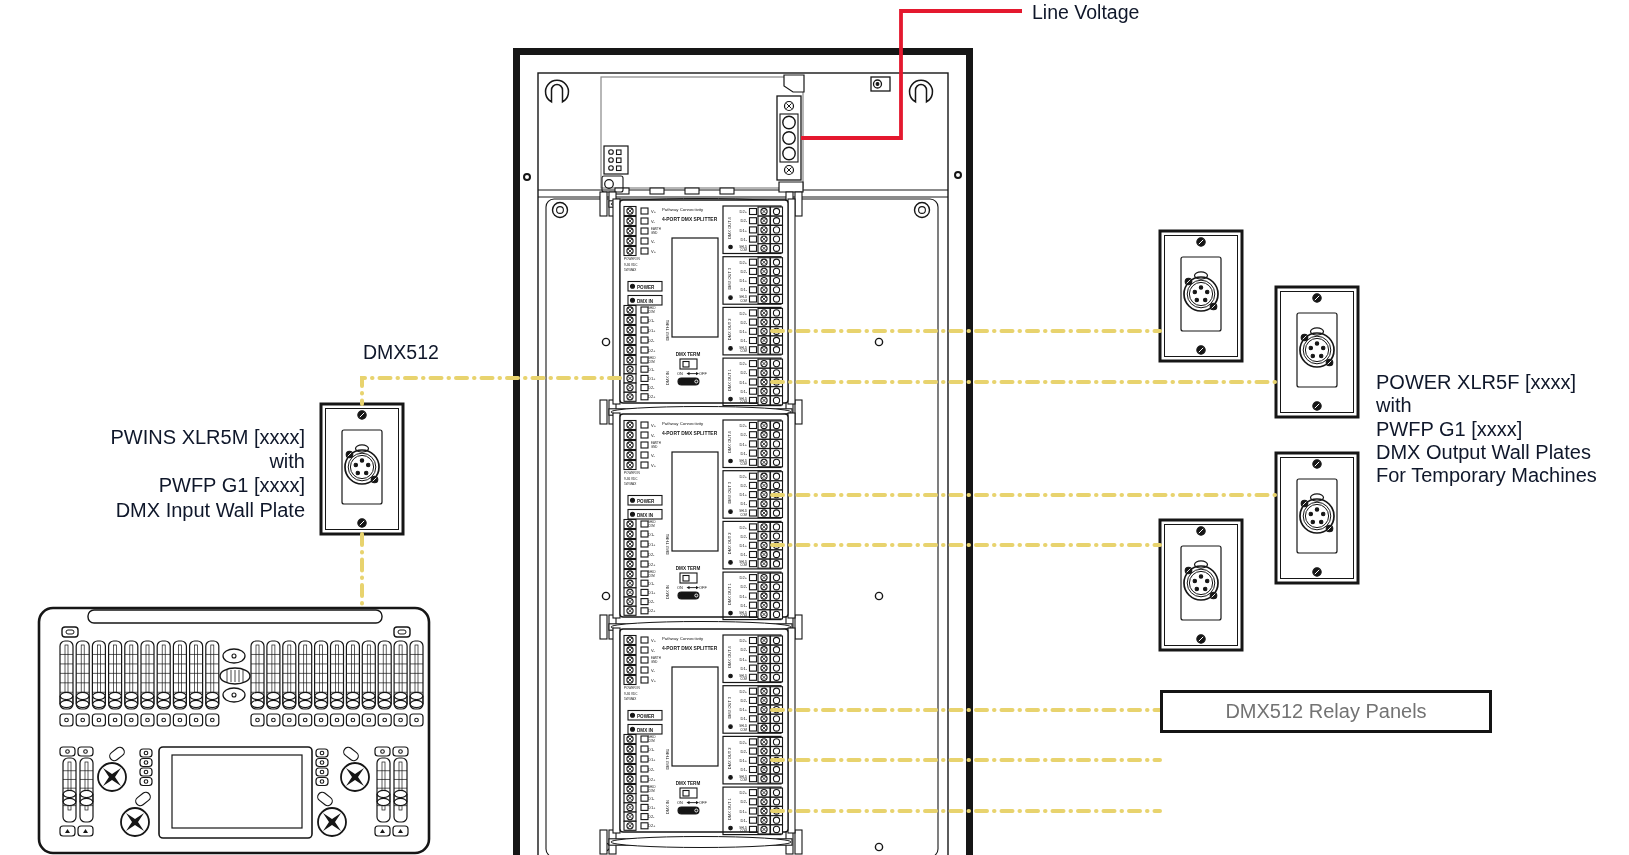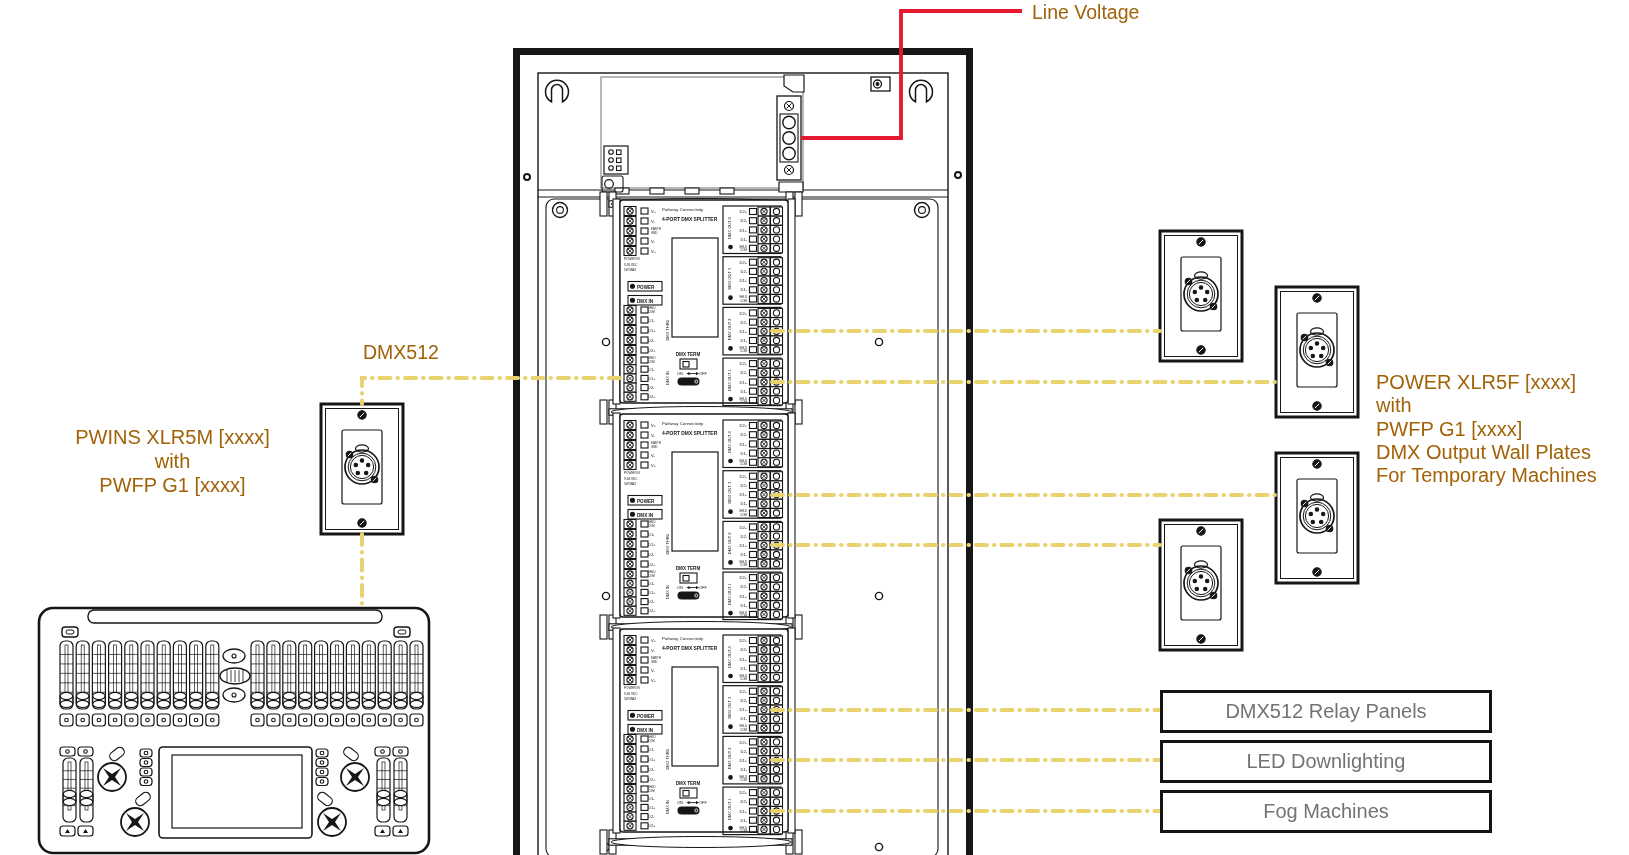--- a/index.html
+++ b/index.html
@@ -1,21 +1,21 @@
 <!DOCTYPE html>
 <html><head>
 <meta charset="utf-8">
 <style>
   html,body{margin:0;padding:0;background:#fff;}
   #canvas{position:relative;width:1629px;height:855px;background:#fff;overflow:hidden;
           font-family:"Liberation Sans",sans-serif;}
   #art{position:absolute;left:0;top:0;}
   svg text{font-family:"Liberation Sans","DejaVu Sans",sans-serif;fill:#161616;}
-  .lbl{position:absolute;color:#a16207;font-size:19.5px;line-height:23.3px;white-space:nowrap;}
-  .cap-right{text-align:center;}
+  .lbl{position:absolute;color:#0f172a;font-size:19.5px;line-height:23.3px;white-space:nowrap;}
+  .cap-right{text-align:right;}
   .eq-box{position:absolute;width:326px;height:37px;border:3px solid #141414;background:#fff;
           display:flex;align-items:center;justify-content:center;color:#737373;font-size:20px;}
 </style>
 </head>
 <body>
 
 <div id="canvas">
   <svg id="art" width="1629" height="855" viewBox="0 0 1629 855">
       <g>
         <rect x="546" y="199" width="392" height="658" fill="#fff" stroke="#161616" stroke-width="1.1" rx="8"></rect>
@@ -1551,26 +1551,25 @@
     </svg>
 
   <div class="lbl" style="left:1032px;top:1px;">Line Voltage</div>
 
   <div class="lbl" style="left:363px;top:341px;">DMX512</div>
 
   <div class="lbl cap-right" style="left:40px;top:425px;width:265px;line-height:24.2px;font-size:20px;">
     <div>PWINS XLR5M [xxxx]</div>
     <div>with</div>
     <div>PWFP G1 [xxxx]</div>
+    <div>DMX Input Wall Plate</div>
   </div>
 
   <div class="lbl" style="left:1376px;top:371px;font-size:20px;">
     <div>POWER XLR5F [xxxx]</div>
     <div>with</div>
     <div>PWFP G1 [xxxx]</div>
     <div>DMX Output Wall Plates</div>
     <div>For Temporary Machines</div>
   </div>
 
   <div class="eq-box" style="left:1160px;top:690px;">DMX512 Relay Panels</div>
-  <div class="eq-box" style="left:1160px;top:740px;">LED Downlighting</div>
-  <div class="eq-box" style="left:1160px;top:790px;">Fog Machines</div>
 </div>
 
 </body></html>

